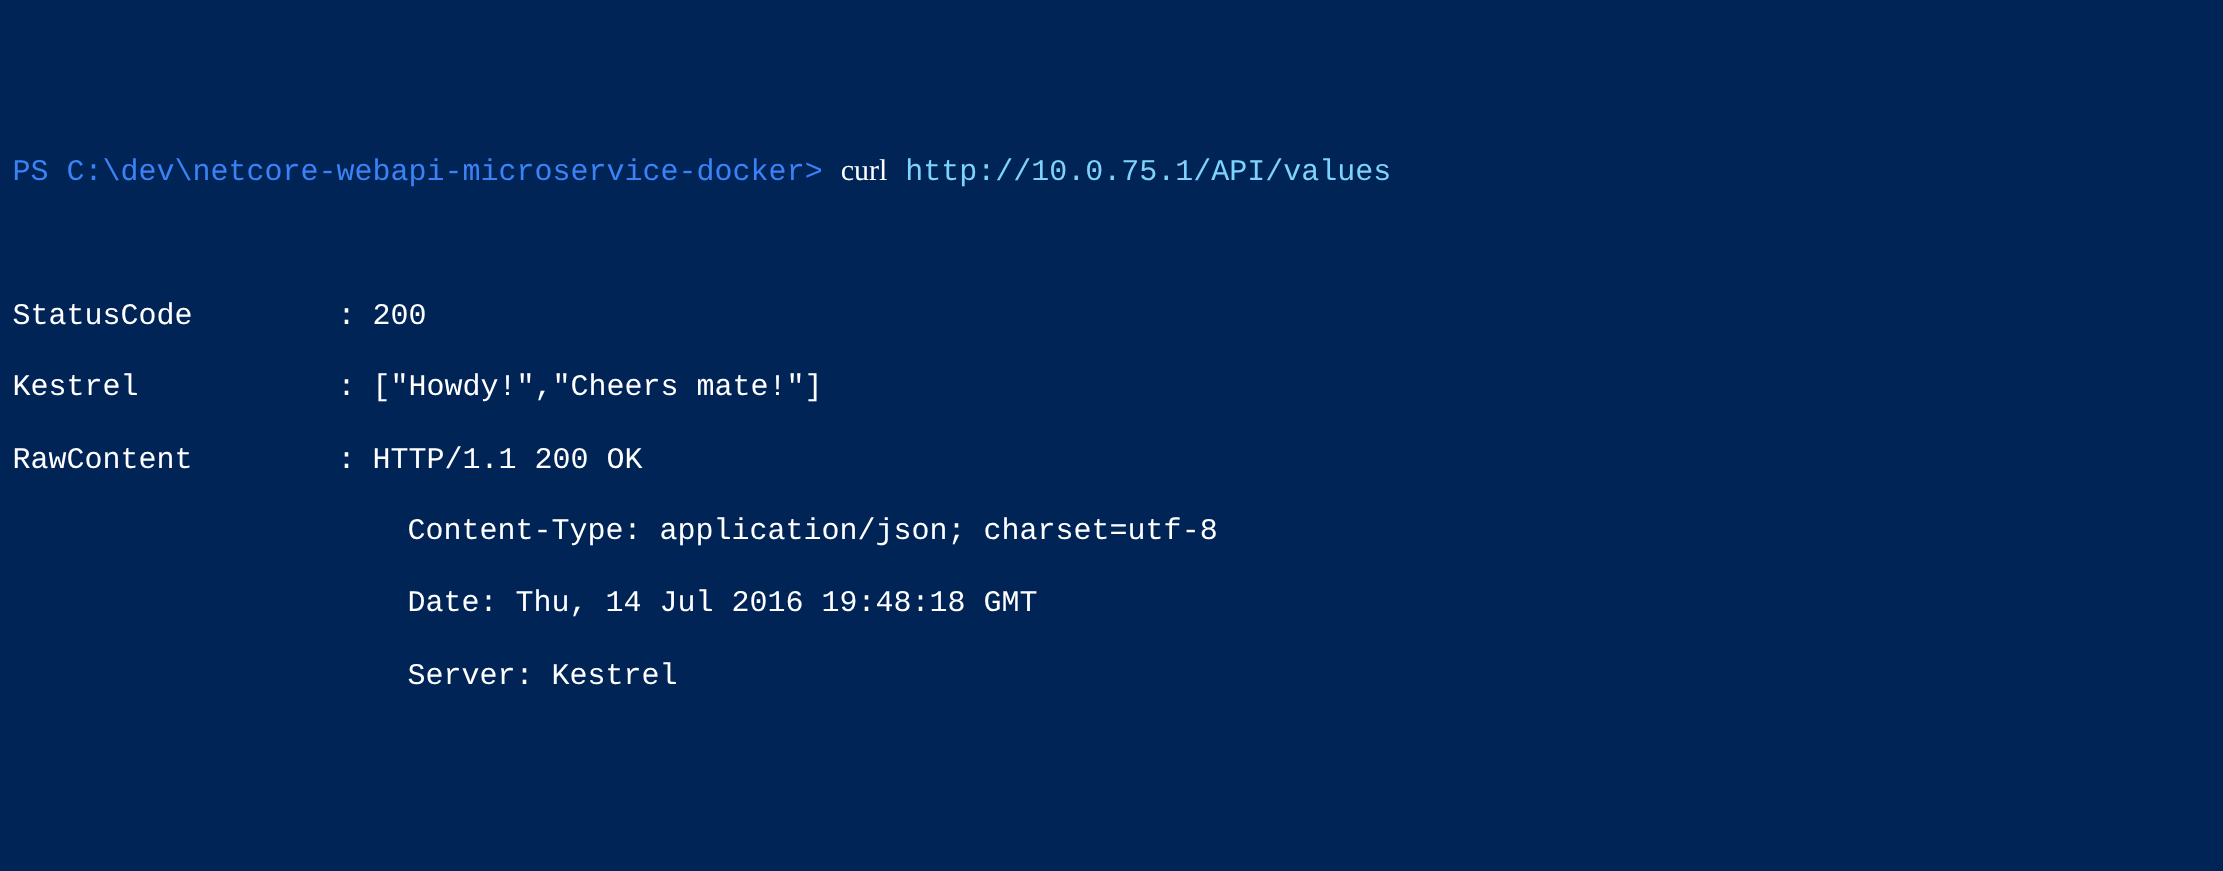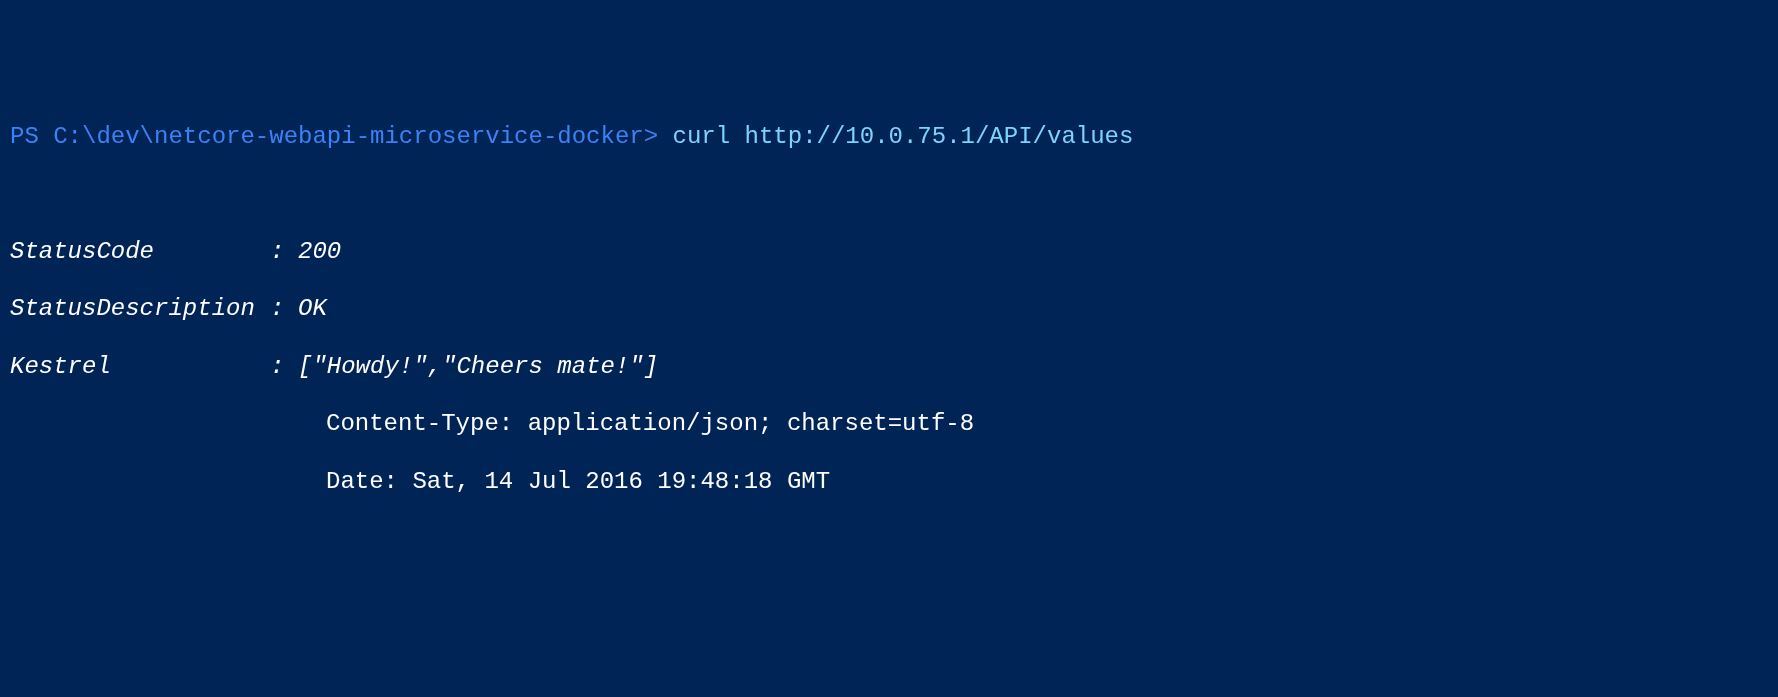--- a/index.html
+++ b/index.html
@@ -19,28 +19,28 @@
       overflow: hidden;
       white-space: pre;
     }
     .prompt-line {
       margin-bottom: 28px;
     }
     .prompt-prefix {
       color: #3b82f6;
     }
     .cmd {
-      color: #7dd3fc;
+      color: #ffffff;
+      font-family: Liberation Serif, serif;
     }
     .cmd-arg {
       color: #7dd3fc;
     }
     .output-row {
       display: block;
-      font-style: italic;
     }
     .label {
       display: inline-block;
       width: 260px;
       vertical-align: top;
     }
     .colon {
       display: inline-block;
       width: 28px;
       vertical-align: top;
@@ -55,24 +55,25 @@
     }
   </style>
 </head>
 <body>
 
 
 
 <div class="prompt-line"><span class="prompt-prefix">PS C:\dev\netcore-webapi-microservice-docker&gt; </span><span class="cmd">curl</span><span class="cmd-arg"> http://10.0.75.1/API/values</span></div>
 <div>
 <span class="output-row"><span class="label">StatusCode</span><span class="colon">: </span><span class="value">200</span></span>
-<span class="output-row"><span class="label">StatusDescription</span><span class="colon">: </span><span class="value">OK</span></span>
 <span class="output-row"><span class="label">Kestrel</span><span class="colon">: </span><span class="value">["Howdy!","Cheers mate!"]</span></span>
+<span class="output-row"><span class="label">RawContent</span><span class="colon">: </span><span class="value">HTTP/1.1 200 OK</span></span>
 <span class="continuation">Content-Type: application/json; charset=utf-8</span>
-<span class="continuation">Date: Sat, 14 Jul 2016 19:48:18 GMT</span>
+<span class="continuation">Date: Thu, 14 Jul 2016 19:48:18 GMT</span>
+<span class="continuation">Server: Kestrel</span>
 <span class="continuation"></span>
 
 
 
 
 
 
 
 
 

